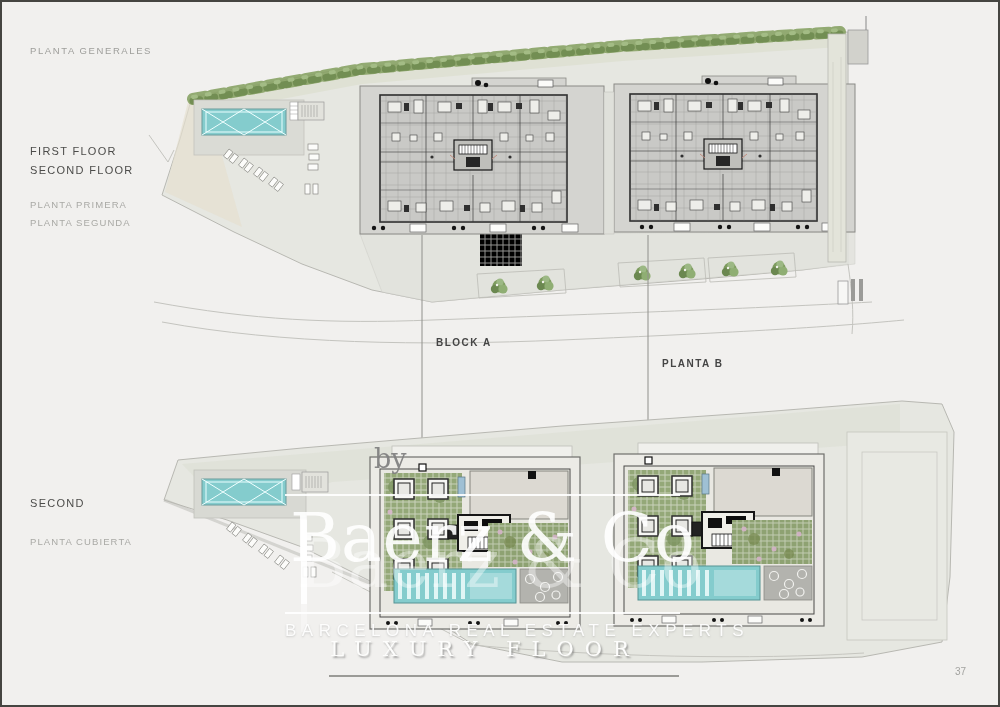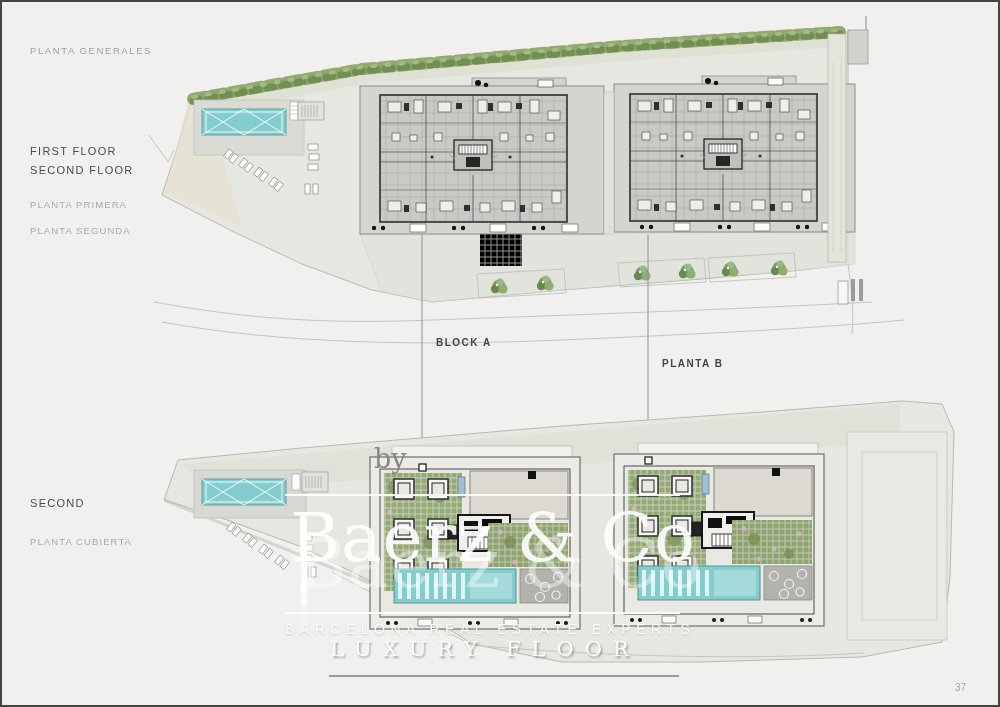--- a/index.html
+++ b/index.html
@@ -6,30 +6,30 @@
   .page{
     position:relative;width:1000px;height:707px;box-sizing:border-box;
     background:#f1f0ee;border:2px solid #454541;overflow:hidden;
     font-family:"Liberation Sans",sans-serif;
   }
   .abs{position:absolute;}
   svg{display:block;}
   .t-title{font-size:14px;letter-spacing:2.2px;color:#3f3f3f;}
   .t-sub{font-size:9.5px;letter-spacing:1.6px;color:#9e9e9b;}
   .t-floor{font-size:11px;letter-spacing:1.3px;color:#4c4c4a;line-height:19px;}
-  .t-floor-es{font-size:9.5px;letter-spacing:1.1px;color:#a9a9a5;line-height:18px;margin-top:8px;}
+  .t-floor-es{font-size:9.5px;letter-spacing:1.1px;color:#a9a9a5;line-height:18px;}
   .t-block{font-size:10px;letter-spacing:1.5px;color:#454545;font-weight:bold;}
   .wm-by{font-family:"DejaVu Serif",serif;font-size:27px;color:#828282;opacity:.95;}
   .wm-brand{font-family:"DejaVu Serif",serif;font-size:68px;line-height:1;color:rgba(255,255,255,.9);
             letter-spacing:1px;white-space:nowrap;text-align:center;width:400px;}
   .wm-brand.ghost{opacity:.45;}
   .wm-line{background:rgba(255,255,255,.9);height:2px;}
   .wm-line.gray{background:#9b9b97;}
   .wm-bar{background:rgba(255,255,255,.88);width:6px;height:84px;}
-  .wm-tag1{font-size:14px;letter-spacing:5.5px;color:rgba(255,255,255,.93);white-space:nowrap;
+  .wm-tag1{font-size:17px;letter-spacing:5.5px;color:rgba(255,255,255,.93);white-space:nowrap;
            text-align:left;width:400px;text-shadow:0 1px 2px rgba(130,130,130,.35);}
   .wm-tag2{font-family:"DejaVu Serif",serif;font-size:21px;letter-spacing:11px;color:#fdfdfc;
            white-space:nowrap;text-align:center;width:400px;text-shadow:1.5px 2px 2px rgba(110,110,110,.6);}
   .pagenum{font-size:10px;color:#a3a3a0;}
 </style>
 </head>
 <body>
 
 <div class="page">
 
@@ -388,14 +388,14 @@
     <div class="abs wm-bar" style="left:299px;top:518px"></div>
     <div class="abs wm-bar" style="left:299px;top:546px;opacity:.4"></div>
     <div class="abs wm-brand ghost" style="left:295px;top:528px">Baerz &amp; Co</div>
     <div class="abs wm-brand" style="left:288px;top:502px">Baerz &amp; Co</div>
     <div class="abs wm-line" style="left:283px;top:610px;width:395px"></div>
     <div class="abs wm-tag1" style="left:283px;top:619px">BARCELONA REAL ESTATE EXPERTS</div>
     <div class="abs wm-tag2" style="left:283px;top:635px">LUXURY FLOOR</div>
     <div class="abs wm-line gray" style="left:327px;top:673px;width:350px"></div>
   </div>
 
-  <div class="abs pagenum" style="left:953px;top:680px">37</div>
+  <div class="abs pagenum" style="left:953px;top:664px">37</div>
 </div>
 
 </body></html>

